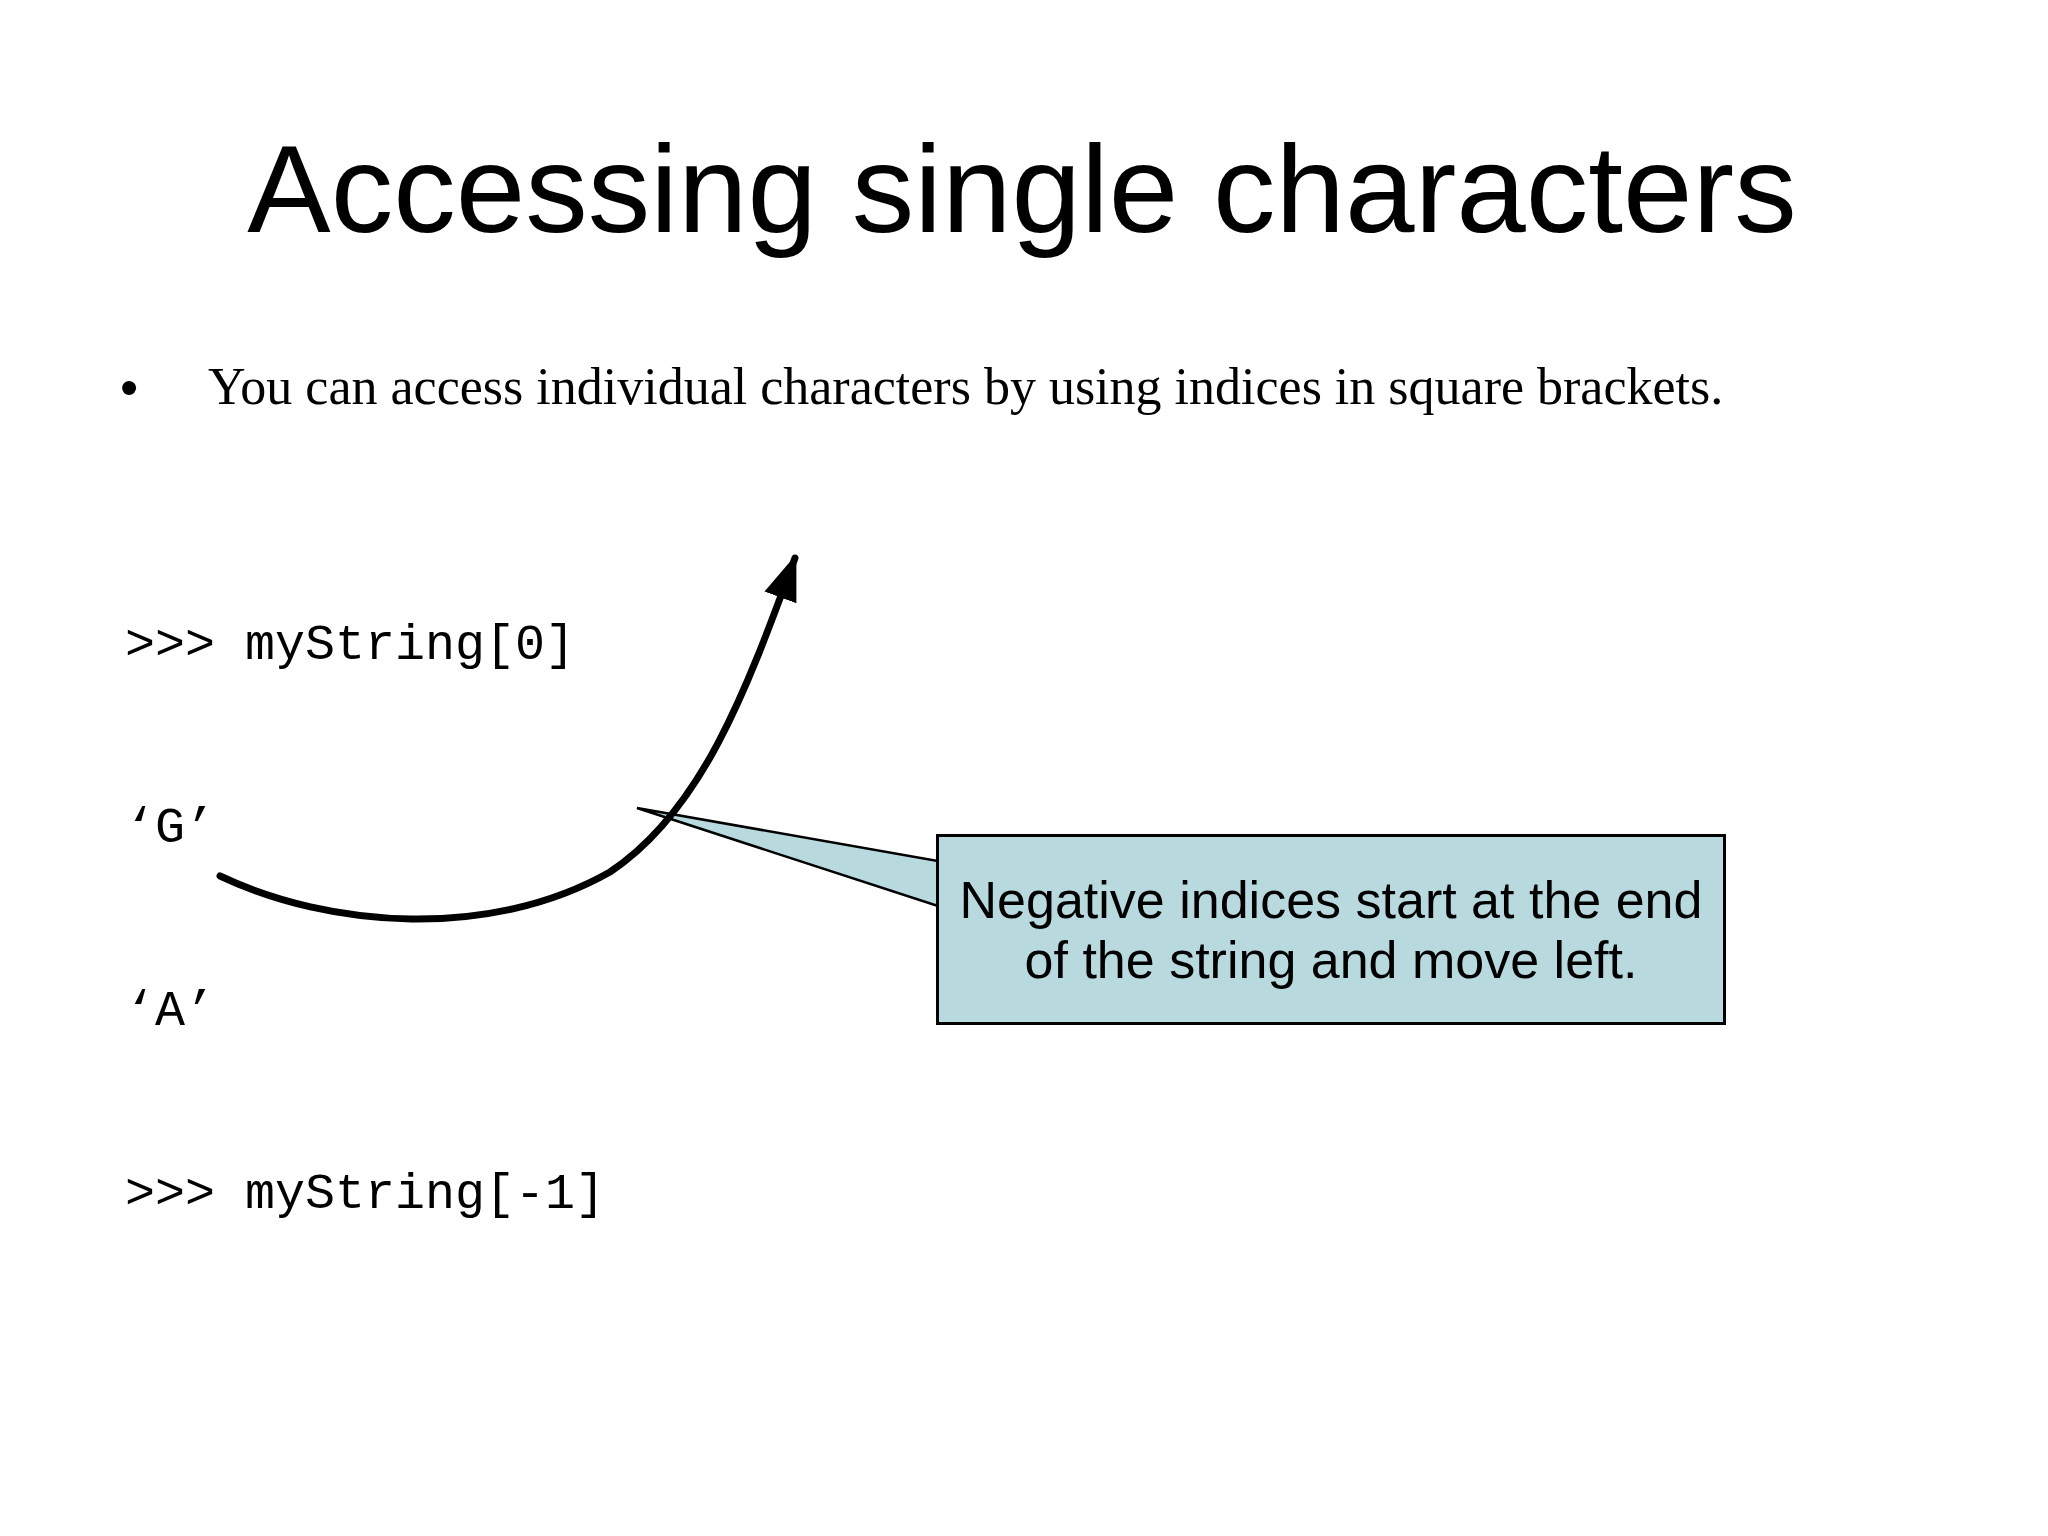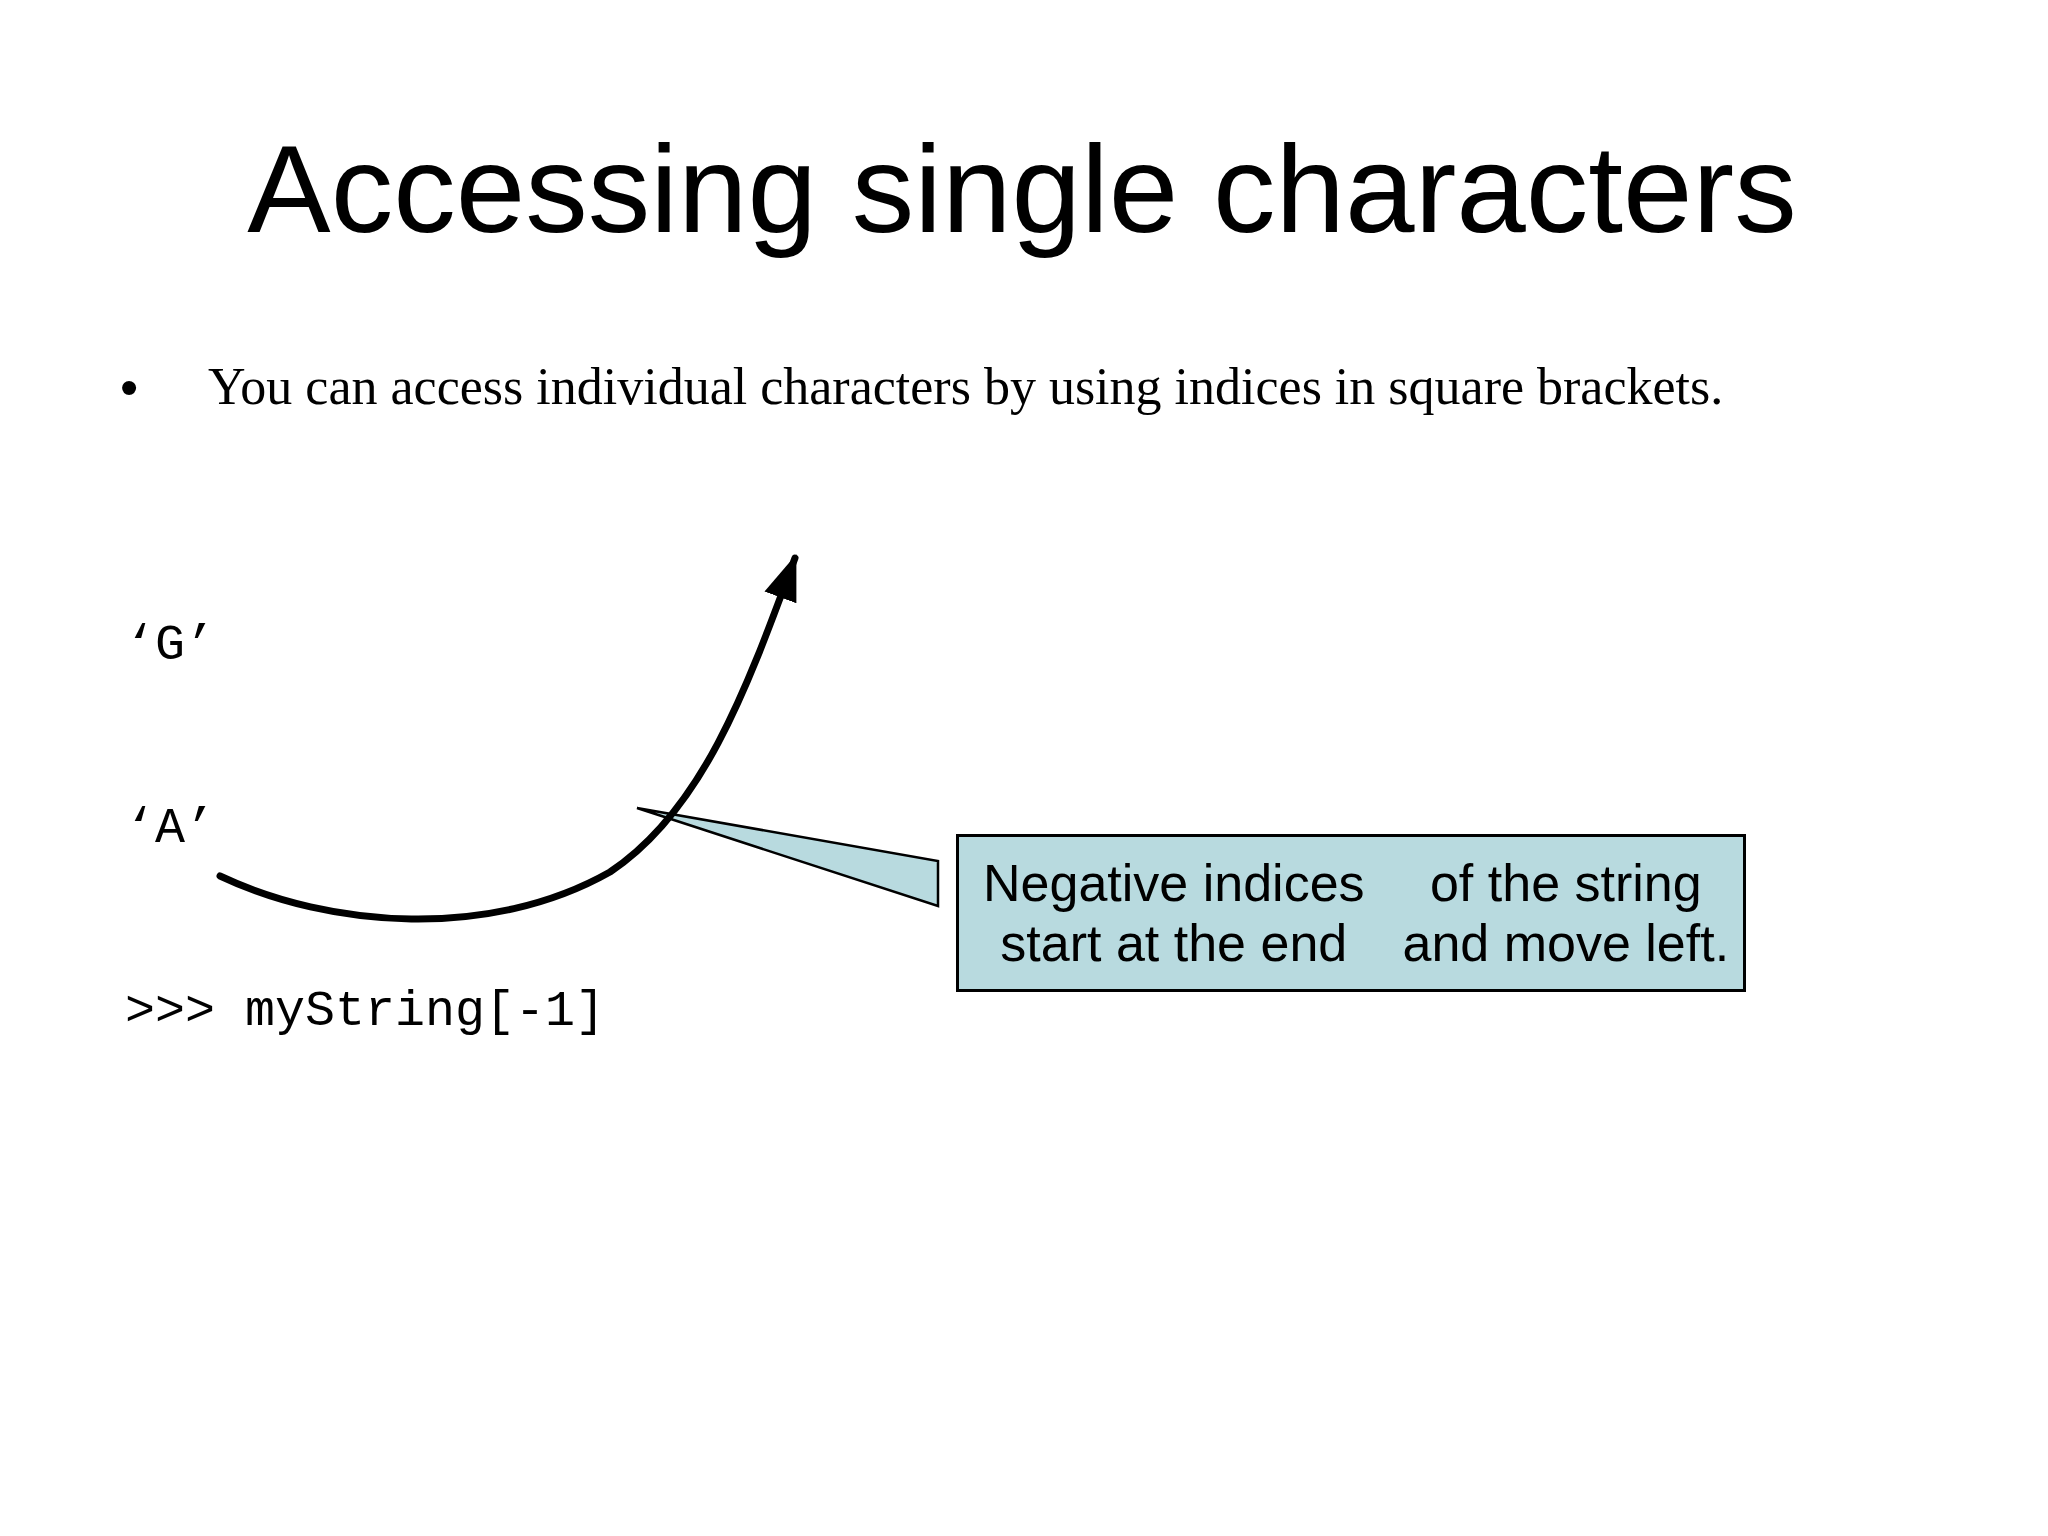--- a/index.html
+++ b/index.html
@@ -59,48 +59,48 @@
     position: absolute;
     top: 0;
     left: 0;
     z-index: 1;
   }
   .callout {
     position: absolute;
     left: 936px;
     top: 834px;
     width: 790px;
-    height: 158px;
+    height: 191px;
     box-sizing: border-box;
     background: #b8dadf;
     border: 3px solid #000000;
     z-index: 2;
     display: flex;
-    flex-direction: row;
+    flex-direction: column;
     justify-content: center;
     align-items: center;
     text-align: center;
     font-size: 52px;
     line-height: 60px;
-    margin-left: 20px;
   }
 </style>
 </head>
 <body>
 
 <div class="slide">
 
   <h1 class="title">Accessing single characters</h1>
 
   <div class="bullet">
     <span class="bullet-marker">•</span>
     <span class="bullet-text">You can access individual characters by using indices in square brackets.</span>
   </div>
 
   <div class="code">
+    <div class="code-line">&gt;&gt;&gt; myString[0]</div>
     <div class="code-line">‘G’</div>
     <div class="code-line">‘A’</div>
     <div class="code-line">&gt;&gt;&gt; myString[-1]</div>
     
     
     
     
     
     
     

